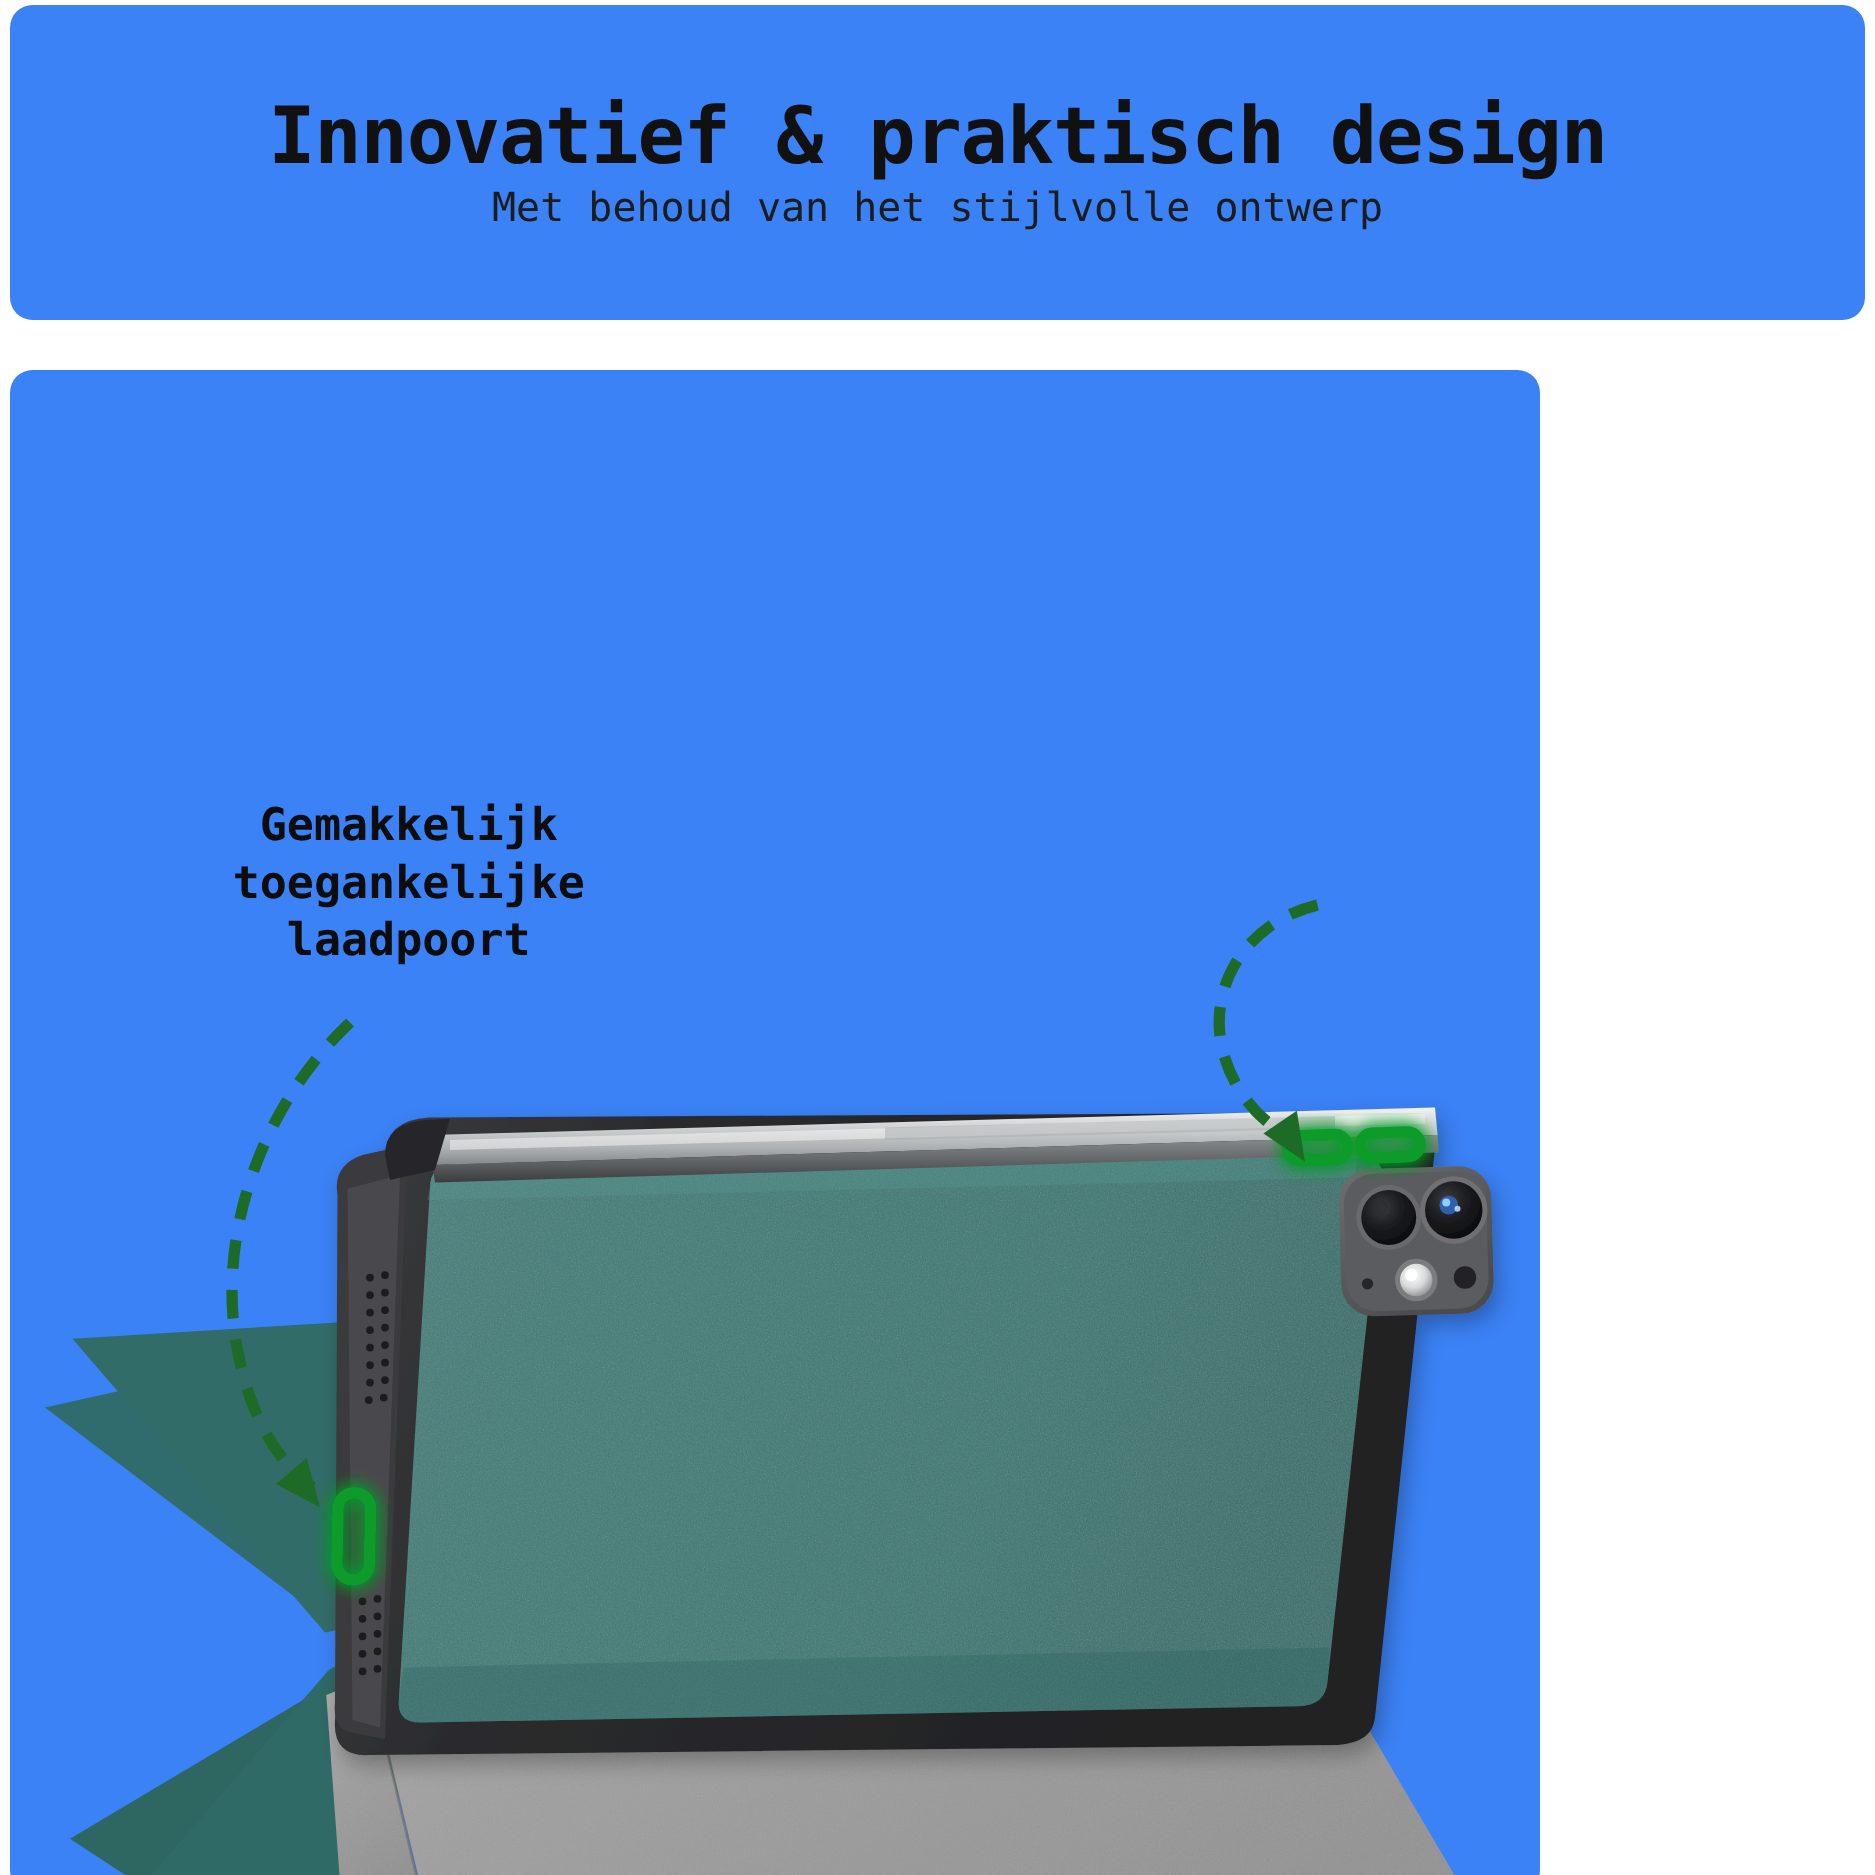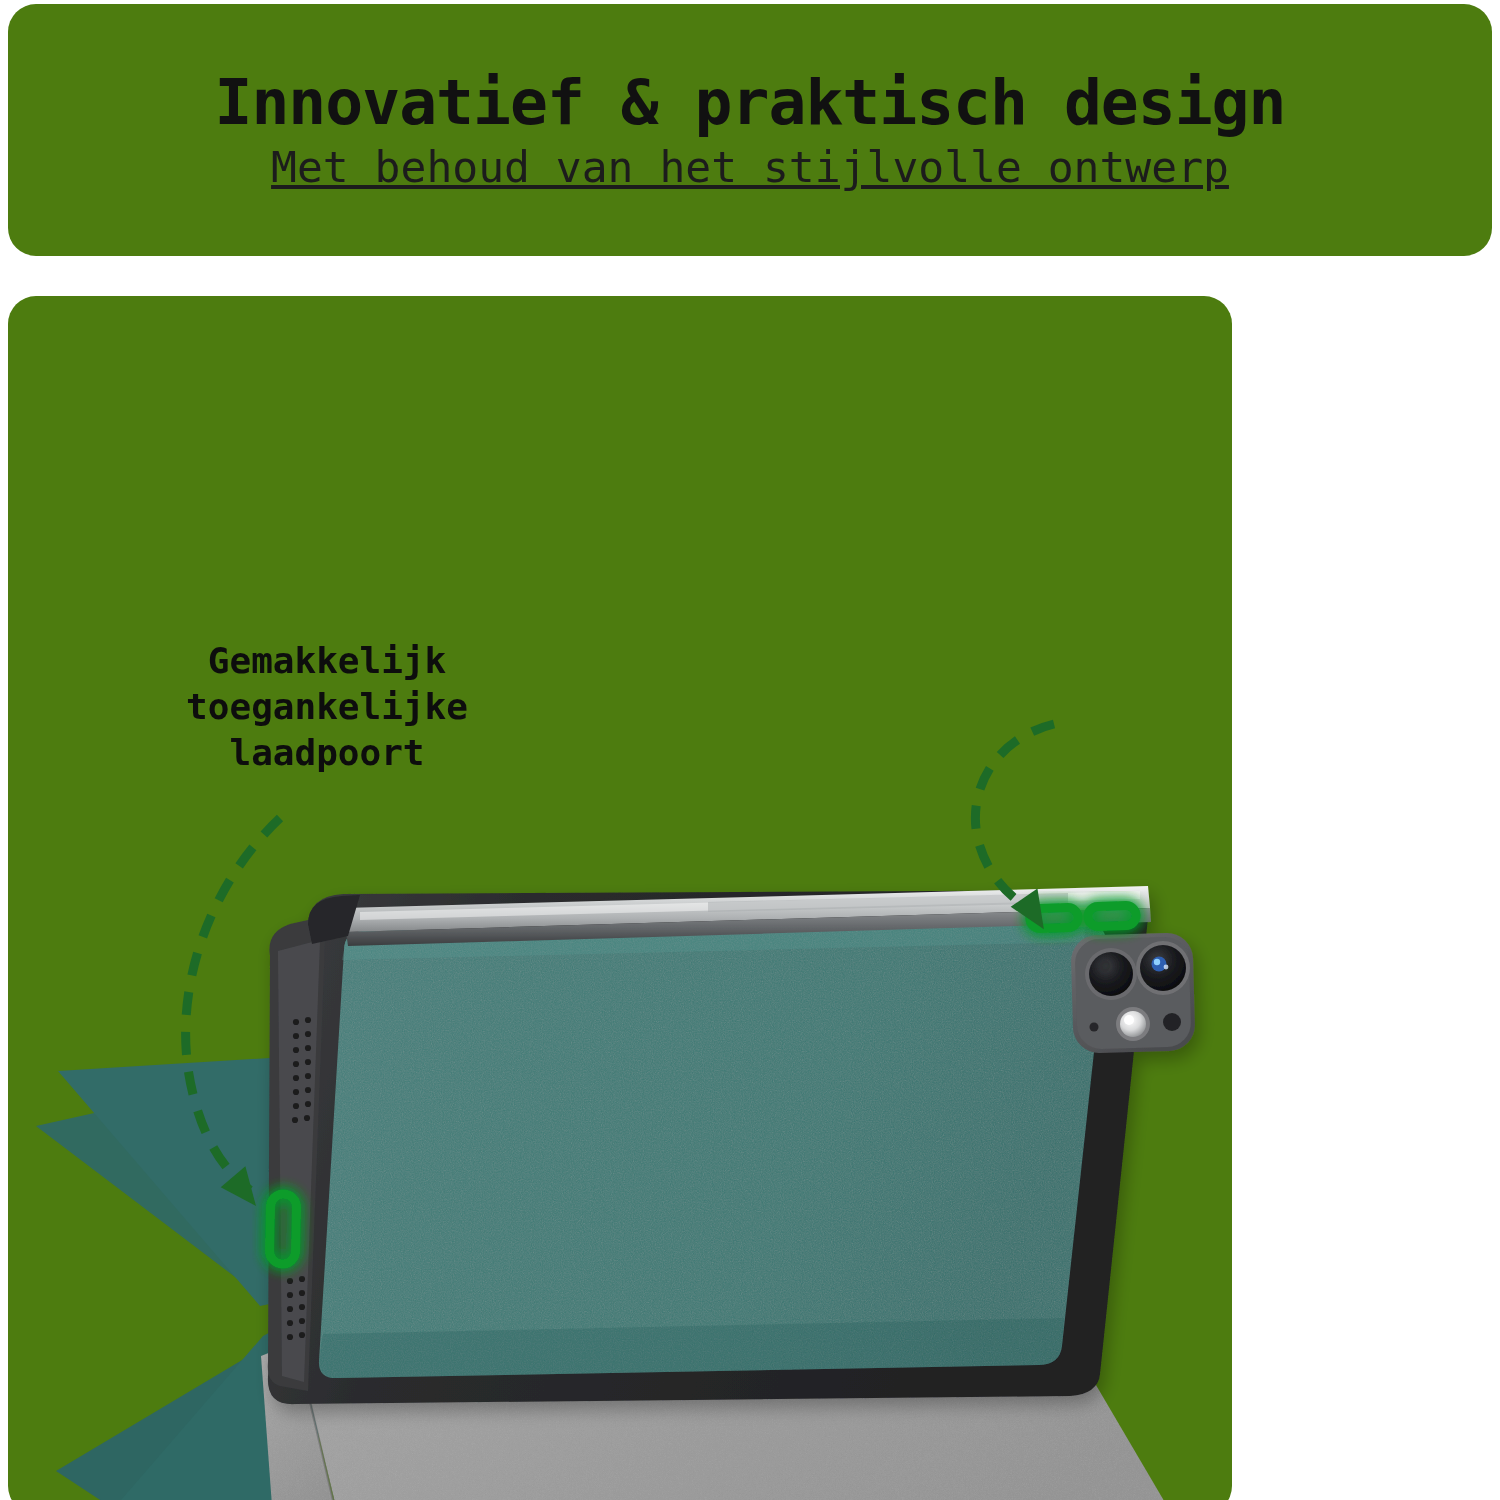--- a/index.html
+++ b/index.html
@@ -11,22 +11,22 @@
     width: 1500px;
     height: 1500px;
     font-family: "DejaVu Sans Mono", "Liberation Mono", monospace;
     overflow: hidden;
     position: relative;
   }
 
   
   .panel {
     position: absolute;
-    background: #4d7c0f;
-    border-radius: 28px;
+    background: #3b82f6;
+    border-radius: 18px;
   }
   #header-panel {
     left: 8px;
     top: 4px;
     width: 1484px;
     height: 252px;
     display: flex;
     flex-direction: column;
     align-items: center;
     justify-content: center;
@@ -44,27 +44,26 @@
   #headline {
     font-size: 63px;
     font-weight: bold;
     color: #111111;
     letter-spacing: -1px;
     line-height: 1.05;
     margin: 0 0 8px 0;
     white-space: nowrap;
   }
   #subheadline {
-    font-size: 43px;
+    font-size: 32px;
     font-weight: normal;
     color: #1c1c1c;
     line-height: 1.05;
     margin: 0;
     white-space: nowrap;
-    text-decoration: underline;
   }
 
   
   .callout {
     position: absolute;
     font-size: 36px;
     font-weight: bold;
     color: #0d0d0d;
     line-height: 1.28;
     text-align: center;

